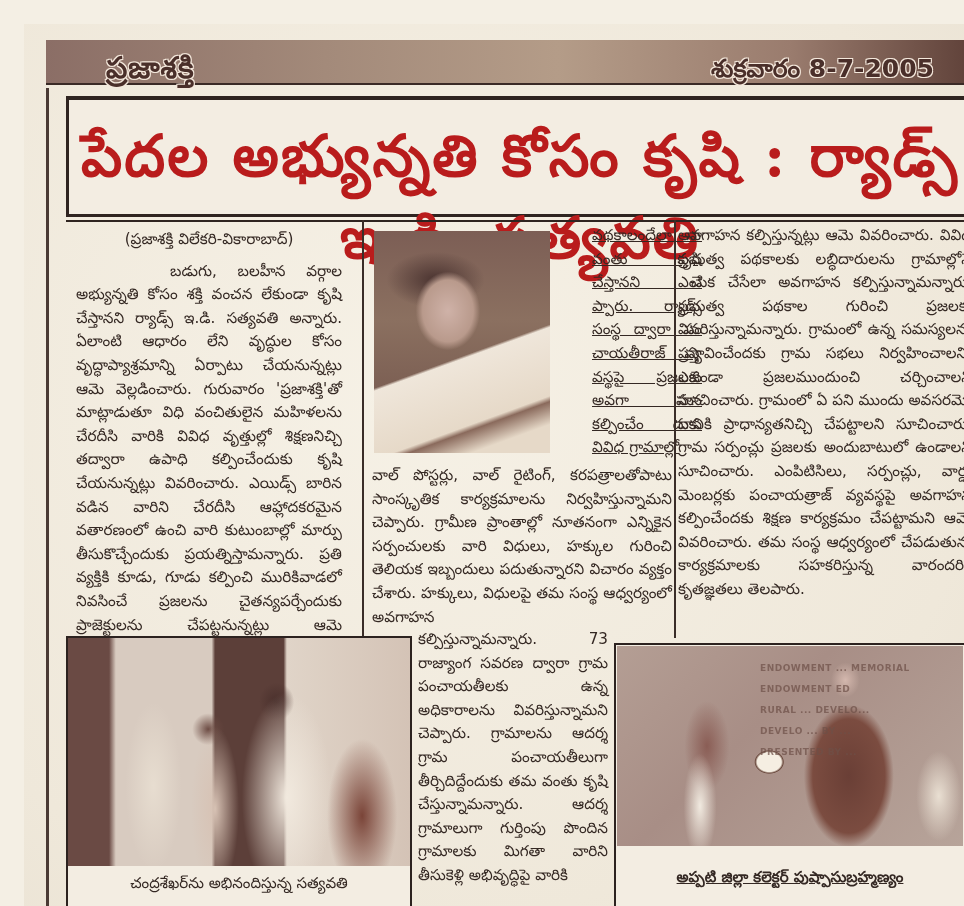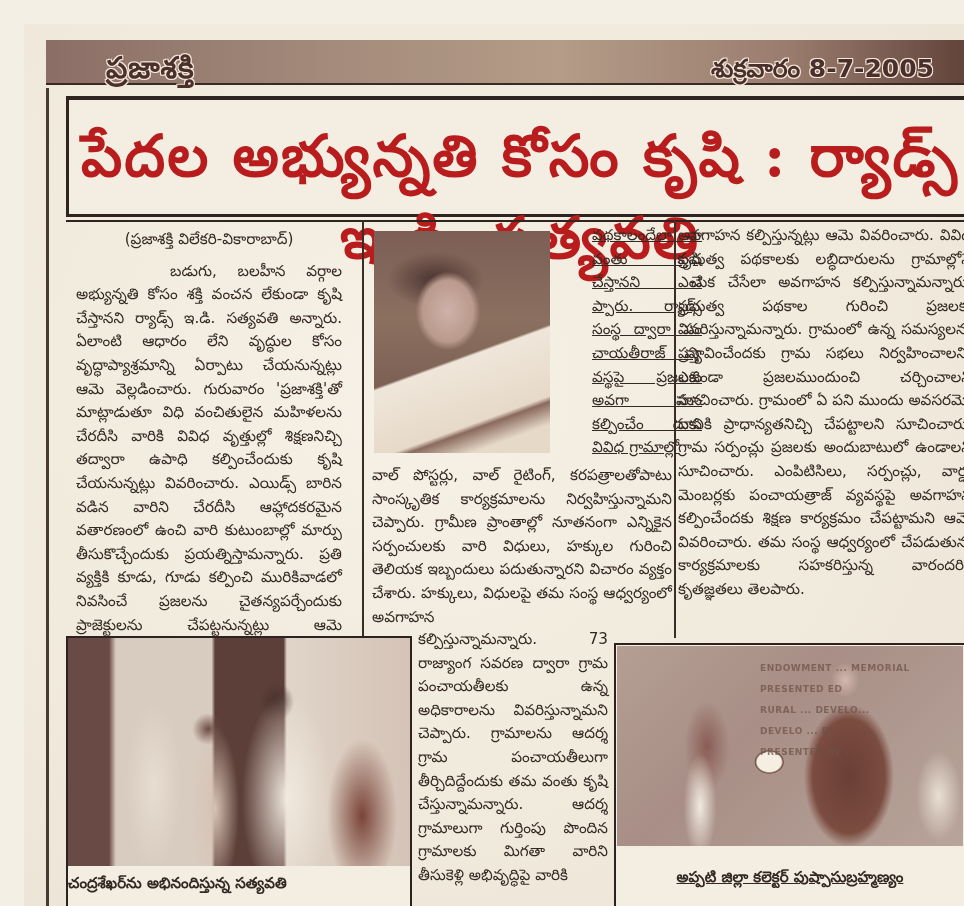--- a/index.html
+++ b/index.html
@@ -79,22 +79,22 @@
     background:
       radial-gradient(ellipse 40px 120px at 25% 65%, #e7ddd0 0%, transparent 70%),
       radial-gradient(ellipse 32px 110px at 43% 75%, #d7c2b4 0%, transparent 75%),
       radial-gradient(ellipse 20px 20px at 41% 40%, #6d4c44 0%, transparent 80%),
       radial-gradient(ellipse 60px 140px at 64% 70%, #f1e9de 0%, transparent 75%),
       radial-gradient(ellipse 22px 24px at 61% 28%, #4a302c 0%, transparent 80%),
       radial-gradient(ellipse 50px 110px at 86% 78%, #7a4438 0%, transparent 70%),
       linear-gradient(90deg, #6a4a44 0%, #6a4a44 12%, #d8cbc0 14%, #d8cbc0 42%, #5c3f39 43%, #5c3f39 63%, #e0d4c8 64%, #d4c3b6 100%);
   }
   .caption-left {
-    position: absolute; left: 36px; top: 842px; width: 342px; 
-    font-size: 15px; font-weight: bold; color: #342823;
+    position: absolute; left: 36px; top: 842px; width: 342px; text-align: center;
+    font-size: 15px; font-weight: normal; color: #342823;
   }
 
   .photo-right-box { position: absolute; left: 582px; top: 611px; width: 352px; height: 266px; border: 2px solid #2c221f; background: #f3ede2; }
   .photo-right {
     left: 585px; top: 614px; width: 346px; height: 200px;
     background:
       radial-gradient(ellipse 60px 95px at 67% 65%, #6a3f36 0%, #7b4c40 60%, transparent 75%),
       radial-gradient(ellipse 18px 22px at 66% 17%, #d4b8ae 0%, transparent 80%),
       radial-gradient(ellipse 22px 70px at 24% 80%, #f1eae0 0%, transparent 75%),
       radial-gradient(ellipse 30px 60px at 26% 50%, #8a5d55 0%, transparent 75%),
@@ -149,21 +149,21 @@
   <div class="col col-3">అవగాహన కల్పిస్తున్నట్లు ఆమె వివరించారు. వివిధ ప్రభుత్వ పథకాలకు లబ్ధిదారులను గ్రామాల్లోనే ఎంపిక చేసేలా అవగాహన కల్పిస్తున్నామన్నారు. ప్రభుత్వ పథకాల గురించి ప్రజలకు వివరిస్తున్నామన్నారు. గ్రామంలో ఉన్న సమస్యలను ప్రస్తావించేందకు గ్రామ సభలు నిర్వహించాలని, ఎజెండా ప్రజలముందుంచి చర్చించాలని సూచించారు. గ్రామంలో ఏ పని ముందు అవసరమో దానికి ప్రాధాన్యతనిచ్చి చేపట్టాలని సూచించారు. గ్రామ సర్పంచ్లు ప్రజలకు అందుబాటులో ఉండాలని సూచించారు. ఎంపిటిసిలు, సర్పంచ్లు, వార్డు మెంబర్లకు పంచాయత్రాజ్ వ్యవస్థపై అవగాహన కల్పించేందకు శిక్షణ కార్యక్రమం చేపట్టామని ఆమె వివరించారు. తమ సంస్థ ఆధ్వర్యంలో చేపడుతున్న కార్యక్రమాలకు సహకరిస్తున్న వారందరికీ కృతజ్ఞతలు తెలపారు.</div>
 
   <div class="photo-left-box"></div>
   <div class="photo photo-left"></div>
   <div class="caption-left">చంద్రశేఖర్‌ను అభినందిస్తున్న సత్యవతి</div>
 
   <div class="photo-right-box"></div>
   <div class="photo photo-right"></div>
   <div class="photo-right-banner">
     <div>ENDOWMENT ... MEMORIAL</div>
-    <div>PRESENTED ED</div>
+    <div>ENDOWMENT ED</div>
     <div>RURAL ... DEVELO...</div>
     <div>DEVELO ... BY ...</div>
     <div>PRESENTED BY ...</div>
   </div>
   <div class="caption-right">
     <div>అప్పటి జిల్లా కలెక్టర్ పుష్పాసుబ్రహ్మణ్యం</div>
   </div>
 
   <div class="bottom-rule"></div>
   <div class="faint-text"></div>

